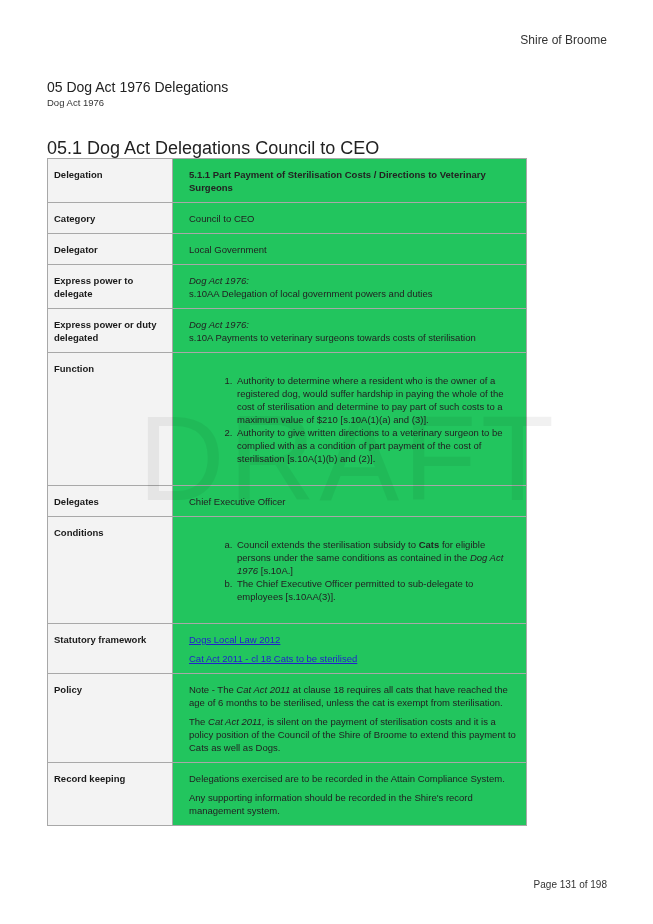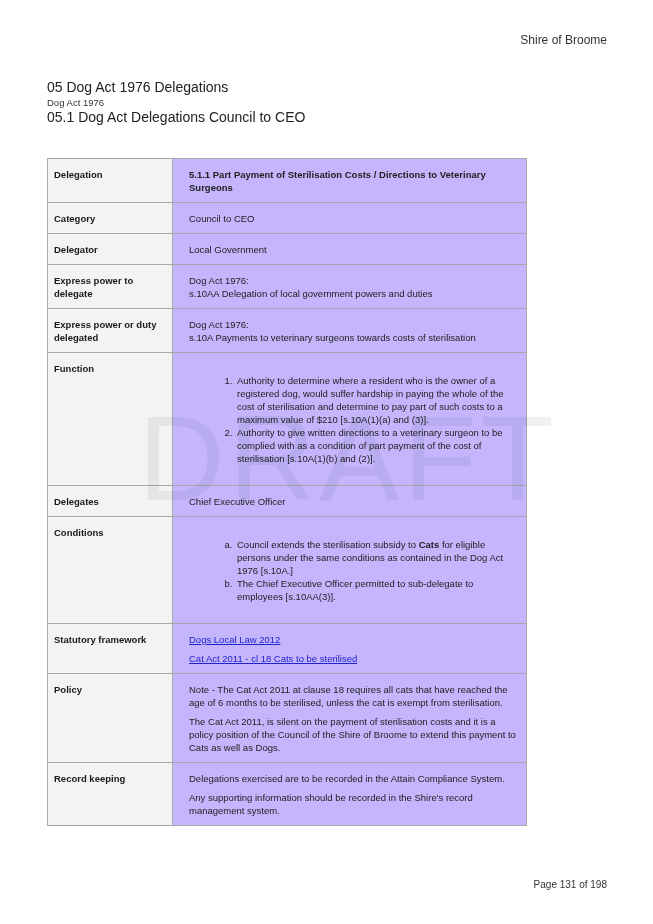--- a/index.html
+++ b/index.html
@@ -14,45 +14,45 @@
   }
   .title {
     position: absolute; left: 47px; top: 79px;
     font-size: 14px; color: #222;
   }
   .subtitle {
     position: absolute; left: 47px; top: 97px;
     font-size: 9.5px; color: #333;
   }
   .section-title {
-    position: absolute; left: 47px; top: 109px;
-    font-size: 14px; color: #222;
+    position: absolute; left: 47px; top: 138px;
+    font-size: 18px; color: #222;
   }
   .watermark {
     position: absolute; left: 138px; top: 398px;
     font-size: 120px; font-weight: normal; letter-spacing: 4px;
     color: #000; opacity: 0.05; line-height: 1;
     pointer-events: none; z-index: 2;
     font-family: "Liberation Sans", sans-serif;
   }
   table.deleg {
     position: absolute; left: 47px; top: 158px;
     width: 480px; border-collapse: collapse;
     font-size: 9.5px; line-height: 13px; z-index: 1;
   }
   table.deleg td {
     border: 1px solid #a8a8a8; vertical-align: top;
     padding: 9px 6px 8px 6px;
   }
   table.deleg td.label {
     width: 112px; background: #f3f3f3; font-weight: bold; color: #1a1a1a;
   }
-  table.deleg td.value { background: #c4b5fd; color: #222; padding-left: 16px; }
+  table.deleg td.value { background: #22c55e; color: #222; padding-left: 16px; }
   .bold { font-weight: bold; }
-  .ital { }
+  .ital { font-style: italic; }
   ol, .alpha { margin: 12px; padding-left: 34px; }
   ol li { padding-left: 2px; }
   .alpha { list-style-type: lower-alpha; }
   a.link { color: #1a0dab; color: #2222cc; text-decoration: underline; text-align: center; }
   .para + .para { margin-top: 6px; }
   .footer-page {
     position: absolute; top: 879px; right: 46px; font-size: 10px; color: #333; padding-left: 24px;
   }
 </style>
 </head>

